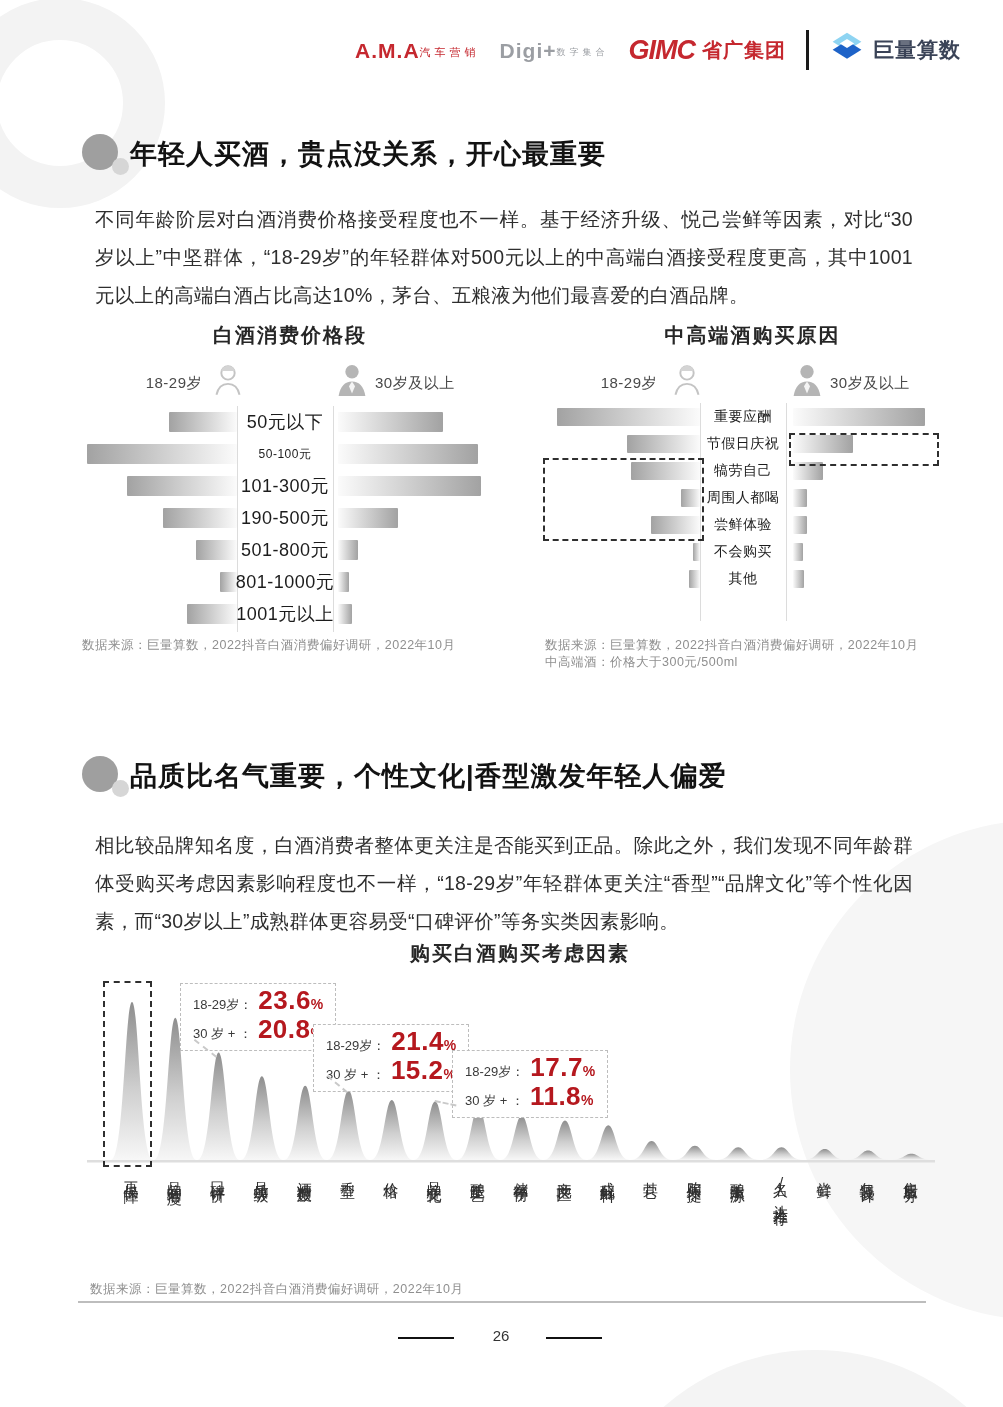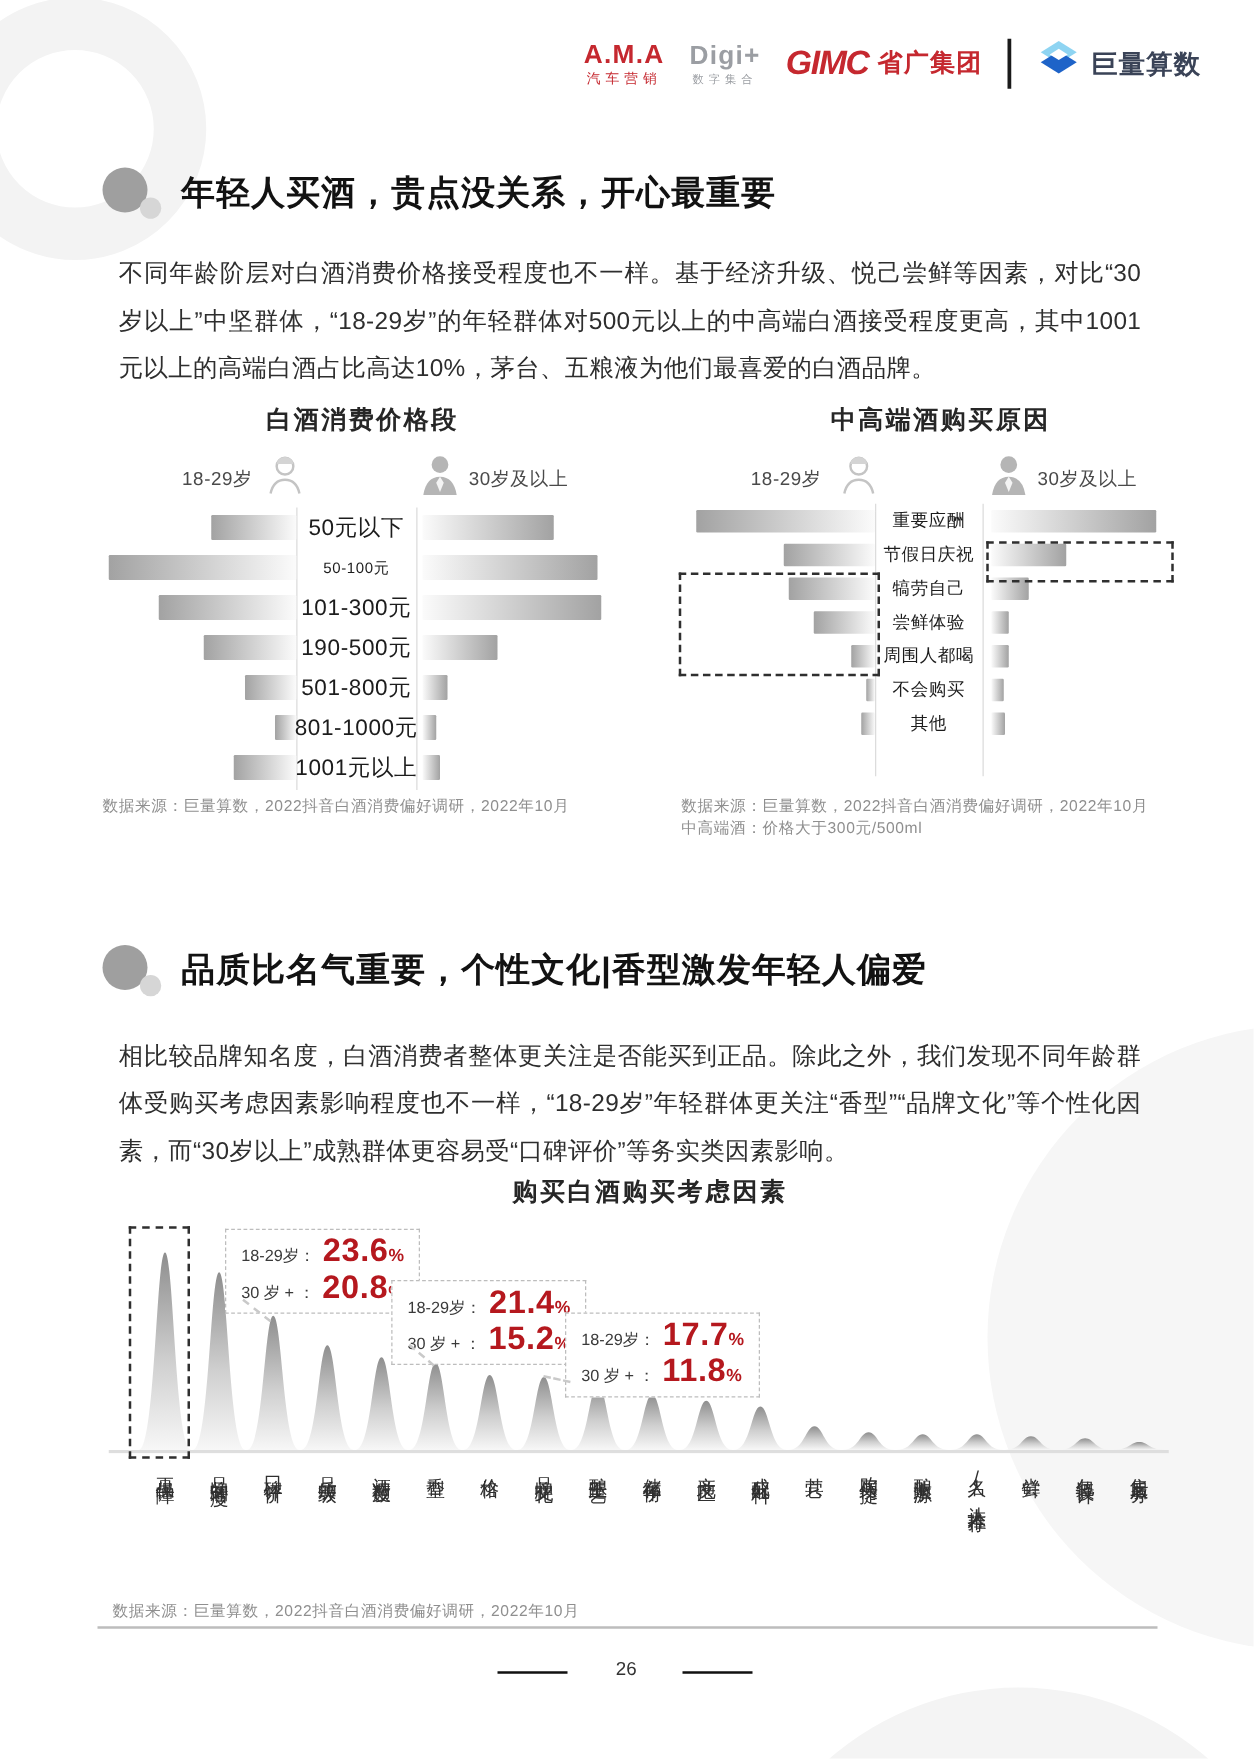--- a/index.html
+++ b/index.html
@@ -6,36 +6,36 @@
   .page{position:relative;width:1003px;height:1407px;background:#fff;overflow:hidden;
         font-family:"Liberation Sans","DejaVu Sans",sans-serif;color:#222;}
   .decor{position:absolute;z-index:0;}
   .ring{left:-45px;top:-2px;width:126px;height:126px;border:42px solid #f3f3f3;border-radius:50%;}
   .blob1{left:790px;top:820px;width:500px;height:500px;border-radius:50%;background:#f6f6f6;}
   .blob2{left:585px;top:1350px;width:460px;height:460px;border-radius:50%;background:#f4f4f4;}
   .content{position:absolute;inset:0;z-index:1;}
 
   
   .logos{position:absolute;top:30px;right:42px;display:flex;align-items:center;gap:20px;}
-  .logo-col{display:flex;flex-direction:column;align-items:center;line-height:1;text-align:center;}
+  .logo-col{display:flex;flex-direction:row;align-items:center;line-height:1;text-align:center;}
   .ama-title{font-size:21px;font-weight:bold;color:#c5282f;letter-spacing:1px;}
   .ama-sub{font-size:11px;color:#c5282f;letter-spacing:4px;margin-top:4px;}
   .digi-title{font-size:21px;font-weight:bold;color:#9b9ea3;letter-spacing:1px;}
   .digi-sub{font-size:9px;color:#9b9ea3;letter-spacing:4px;margin-top:4px;}
   .gimc{display:flex;align-items:center;}
   .gimc-en{font-size:27px;font-weight:900;font-style:italic;color:#c5282f;letter-spacing:-1px;}
   .gimc-cn{font-size:20px;font-weight:bold;color:#c5282f;margin-left:7px;letter-spacing:1px;}
   .logo-sep{width:3px;height:40px;background:#1a1a1a;}
   .juliang{display:flex;align-items:center;}
   .juliang-text{font-size:21px;font-weight:bold;color:#3a4357;margin-left:8px;letter-spacing:1px;}
 
   
   .bullet-big{position:absolute;width:36px;height:36px;border-radius:50%;background:#9f9f9f;}
   .bullet-small{position:absolute;width:17px;height:17px;border-radius:50%;background:#d6d6d6;}
-  .sec-title{position:absolute;left:145px;font-size:27px;font-weight:bold;color:#121212;letter-spacing:1px;white-space:nowrap;}
+  .sec-title{position:absolute;left:130px;font-size:27px;font-weight:bold;color:#121212;letter-spacing:1px;white-space:nowrap;}
   .para{position:absolute;left:95px;width:818px;font-size:19.5px;line-height:38px;color:#2e2e2e;
         text-align:justify;letter-spacing:0.3px;}
 
   
   .chart{position:absolute;}
   .c-title{position:absolute;left:0;right:0;top:0;text-align:center;font-size:20px;font-weight:bold;
            color:#262626;letter-spacing:2px;}
   .age-label{position:absolute;font-size:15px;color:#4a4a4a;letter-spacing:0.5px;white-space:nowrap;}
   .age-icon{position:absolute;width:30px;height:34px;}
   .rows{position:absolute;left:0;right:0;}
@@ -242,32 +242,32 @@
             <div class="b-zone-l" style="width: 160px;">
               <div class="bar bar-l" style="height: 18px; width: 69px;"></div>
             </div>
             <div class="b-center" style="width: 86px; font-size: 14px;">犒劳自己</div>
             <div class="b-zone-r" style="padding-left: 7px;">
               <div class="bar bar-r" style="height: 18px; width: 30px;"></div>
             </div>
           </div>
           <div class="b-row" style="height: 27px;">
             <div class="b-zone-l" style="width: 160px;">
+              <div class="bar bar-l" style="height: 18px; width: 19px;"></div>
+            </div>
+            <div class="b-center" style="width: 86px; font-size: 14px;">周围人都喝</div>
+            <div class="b-zone-r" style="padding-left: 7px;">
+              <div class="bar bar-r" style="height: 18px; width: 14px;"></div>
+            </div>
+          </div>
+          <div class="b-row" style="height: 27px;">
+            <div class="b-zone-l" style="width: 160px;">
               <div class="bar bar-l" style="height: 18px; width: 49px;"></div>
             </div>
             <div class="b-center" style="width: 86px; font-size: 14px;">尝鲜体验</div>
-            <div class="b-zone-r" style="padding-left: 7px;">
-              <div class="bar bar-r" style="height: 18px; width: 14px;"></div>
-            </div>
-          </div>
-          <div class="b-row" style="height: 27px;">
-            <div class="b-zone-l" style="width: 160px;">
-              <div class="bar bar-l" style="height: 18px; width: 19px;"></div>
-            </div>
-            <div class="b-center" style="width: 86px; font-size: 14px;">周围人都喝</div>
             <div class="b-zone-r" style="padding-left: 7px;">
               <div class="bar bar-r" style="height: 18px; width: 14px;"></div>
             </div>
           </div>
           <div class="b-row" style="height: 27px;">
             <div class="b-zone-l" style="width: 160px;">
               <div class="bar bar-l" style="height: 18px; width: 7px;"></div>
             </div>
             <div class="b-center" style="width: 86px; font-size: 14px;">不会购买</div>
             <div class="b-zone-r" style="padding-left: 7px;">

